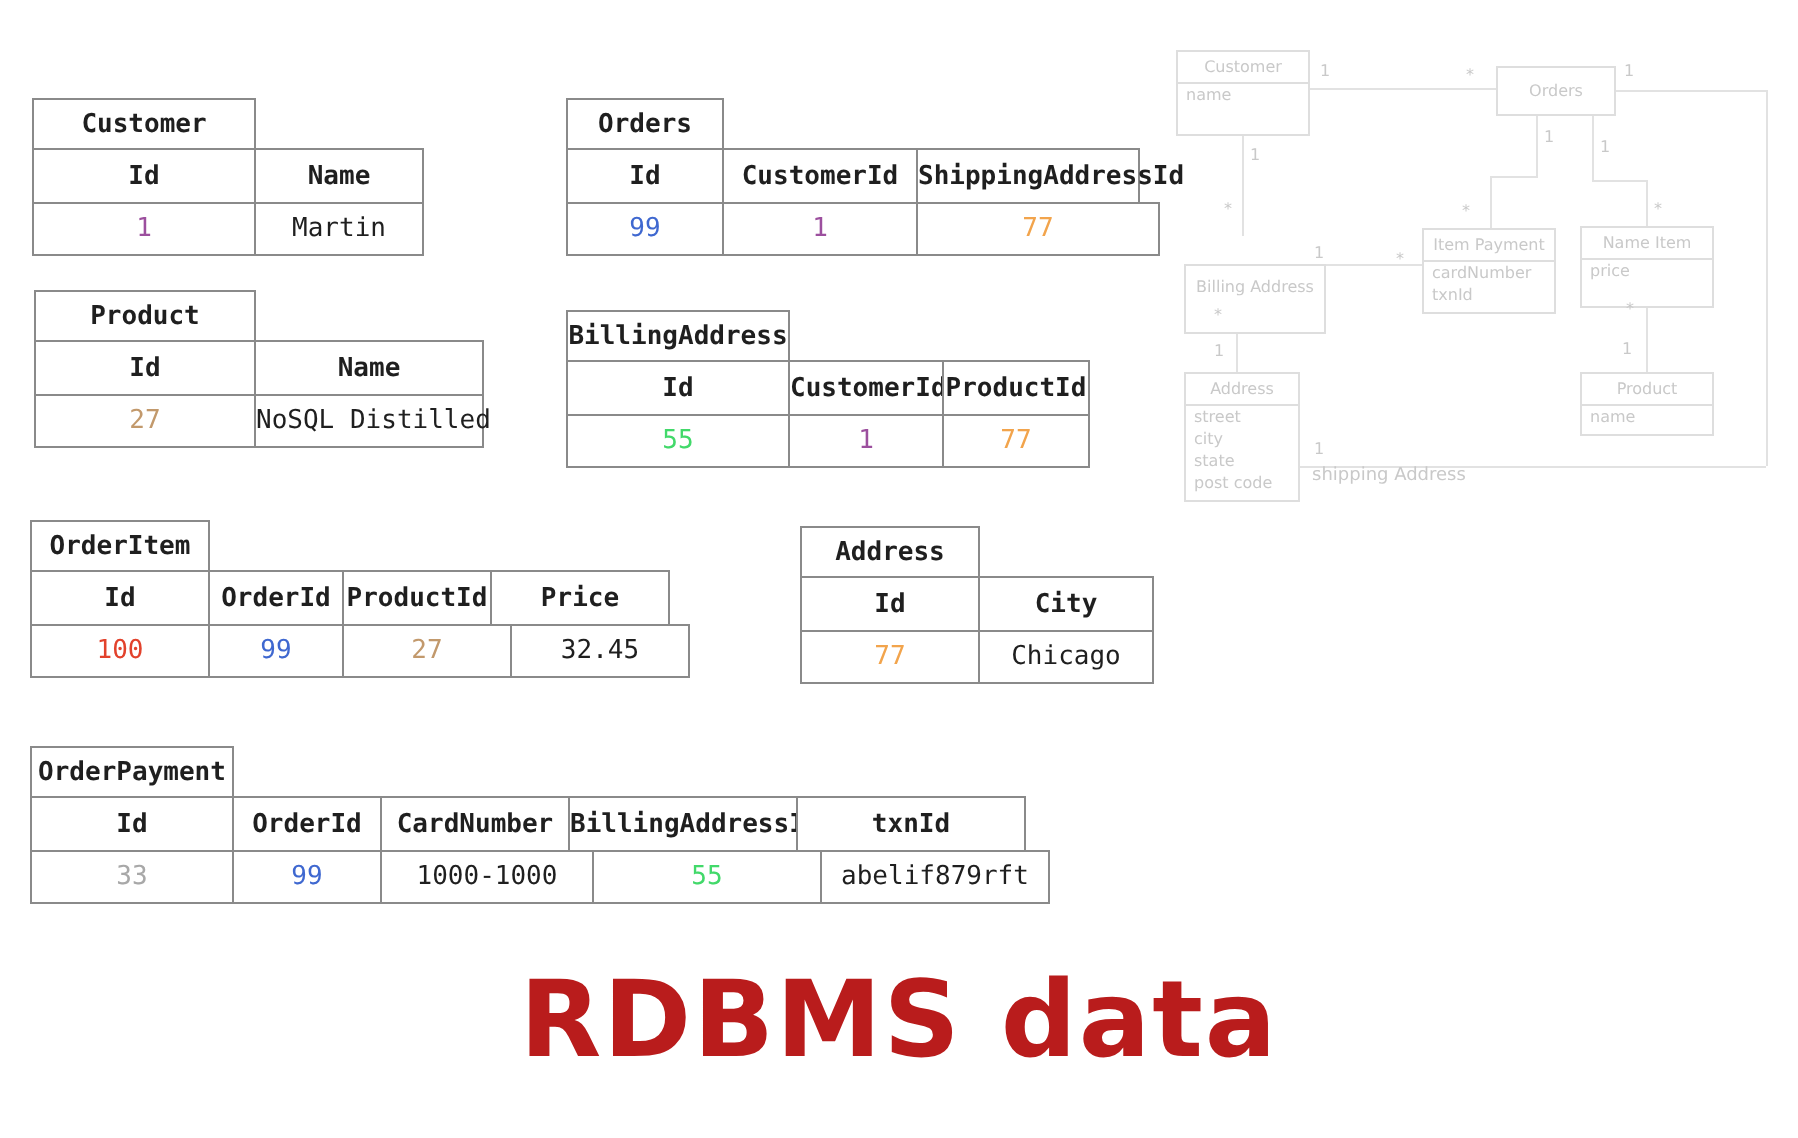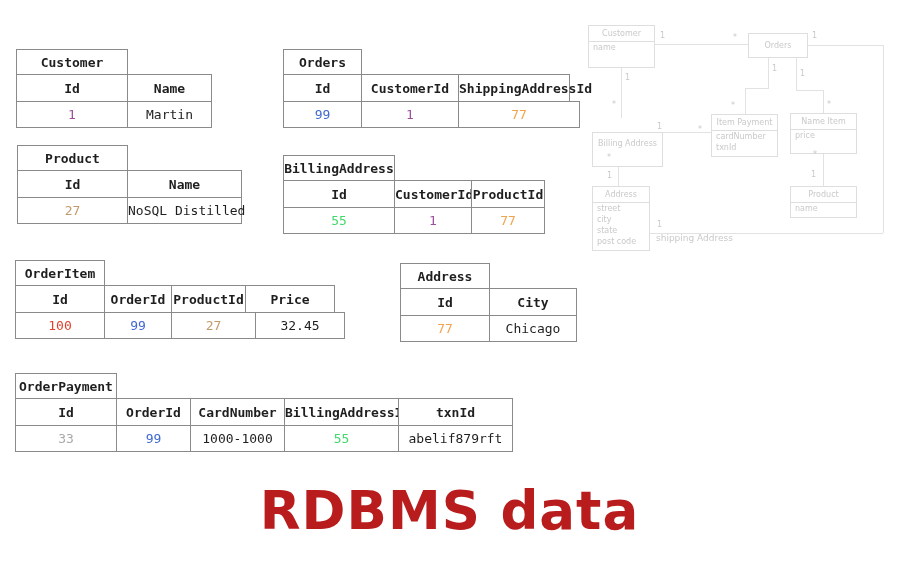--- a/index.html
+++ b/index.html
@@ -125,21 +125,21 @@
     <div class="rt-row rt-head">
       <div class="rt-cell" style="width:102px">Id</div>
       <div class="rt-cell" style="width:75px">OrderId</div>
       <div class="rt-cell" style="width:95px">CardNumber</div>
       <div class="rt-cell" style="width:115px">BillingAddressId</div>
       <div class="rt-cell" style="width:115px">txnId</div>
     </div>
     <div class="rt-row rt-data">
       <div class="rt-cell" style="width: 102px; color: rgb(168, 168, 168);">33</div>
       <div class="rt-cell" style="width: 75px; color: rgb(63, 104, 208);">99</div>
-      <div class="rt-cell" style="width: 95px; color: rgb(31, 31, 31);">1000-1000</div>
+      <div class="rt-cell" style="width: 107px; color: rgb(31, 31, 31);">1000-1000</div>
       <div class="rt-cell" style="width: 115px; color: rgb(66, 217, 106);">55</div>
       <div class="rt-cell" style="width: 115px; color: rgb(31, 31, 31);">abelif879rft</div>
     </div>
   </div>
 
   <div>
 
     <div class="dline" style="left:655px;top:44px;width:93px;height:1px"></div>
     <div class="dline" style="left:621px;top:68px;width:1px;height:50px"></div>
     <div class="dline" style="left:649px;top:132px;width:62px;height:1px"></div>

